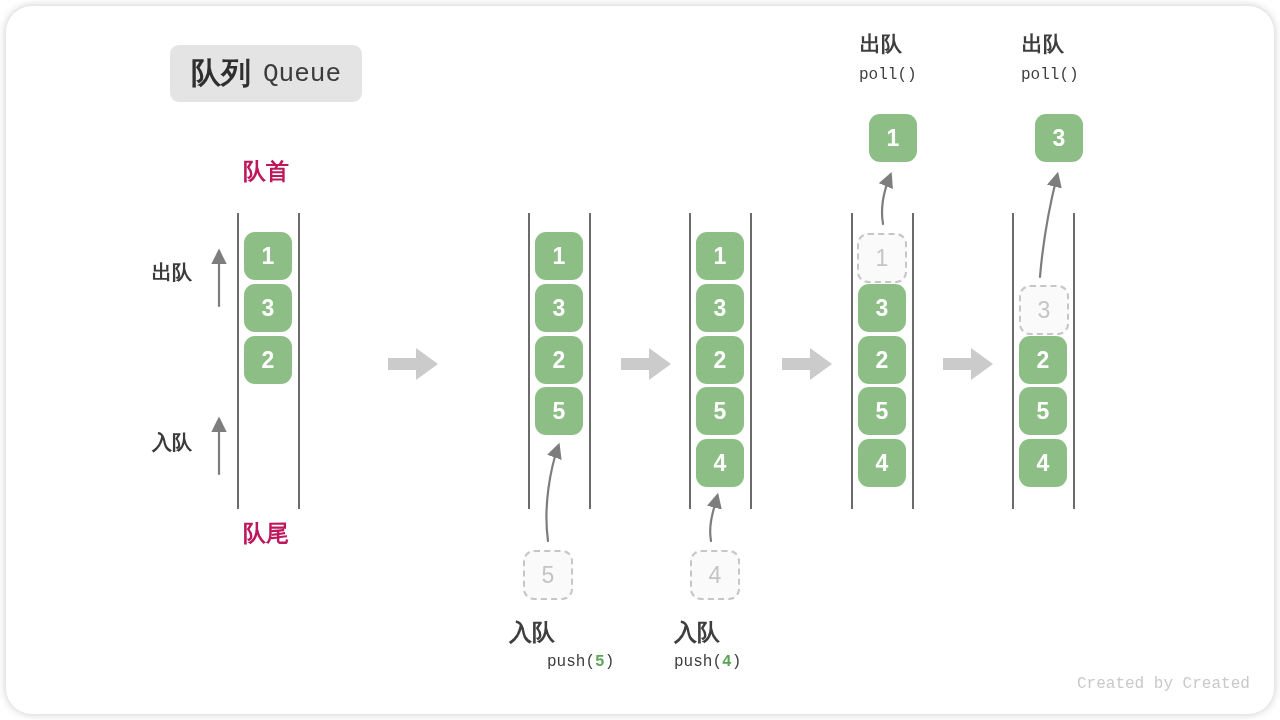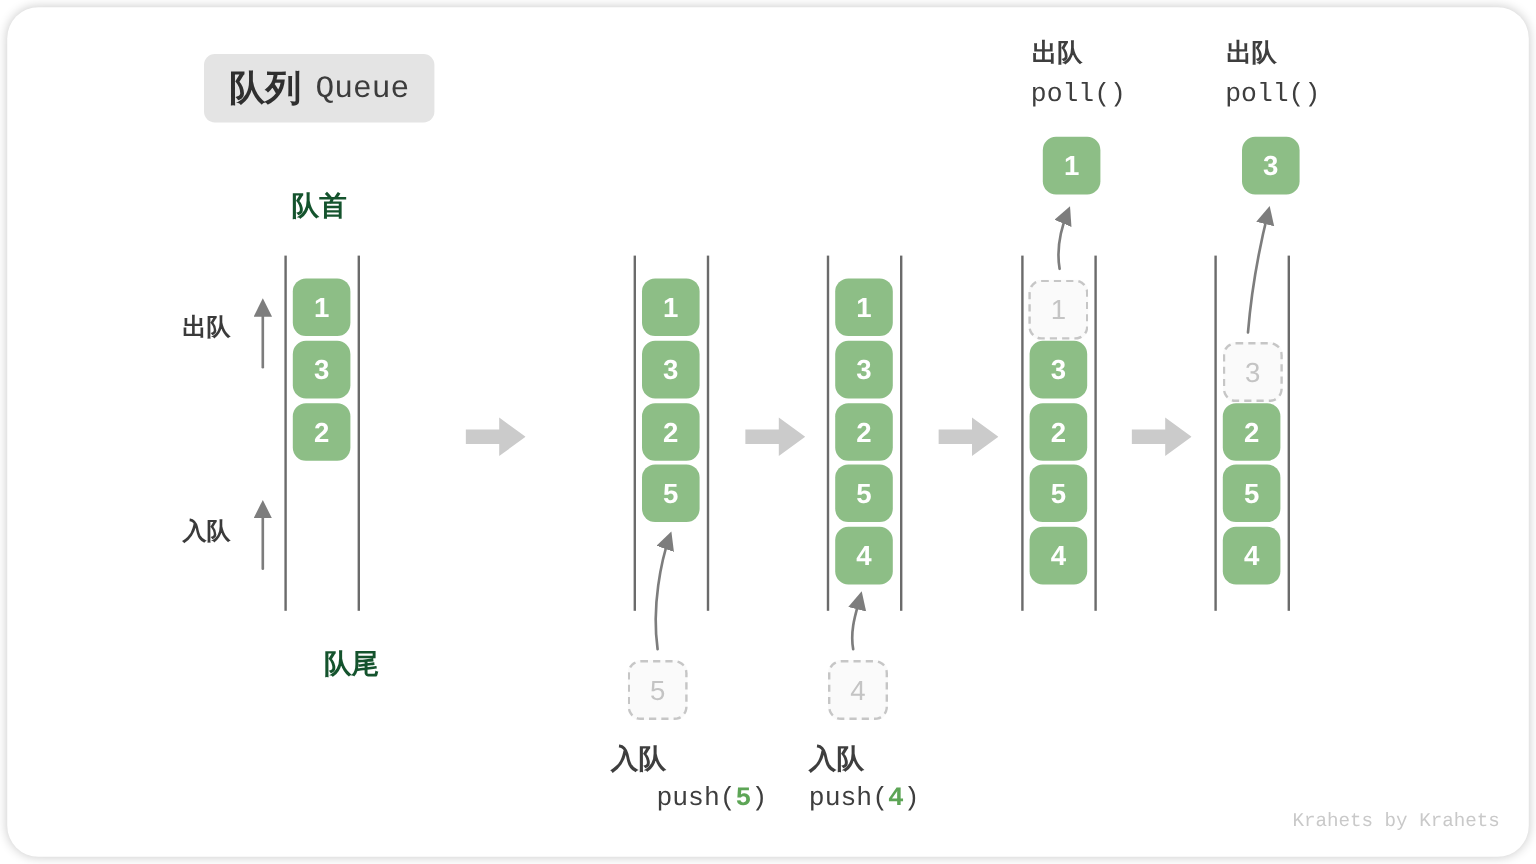--- a/index.html
+++ b/index.html
@@ -9,55 +9,55 @@
         background:#ffffff;border-radius:26px;
         box-shadow:0 0 9px rgba(0,0,0,0.22);}
   .abs{position:absolute;}
   .mono{font-family:Liberation Mono, monospace;}
 
   .title-badge{left:170px;top:45px;width:192px;height:57px;background:#E4E4E4;
         border-radius:9px;display:flex;align-items:center;justify-content:center;gap:12px;}
   .title-zh{font-size:30px;font-weight:700;color:#2F2F2F;}
   .title-en{font-size:26px;color:#3C3C3C;}
 
-  .side-label{font-size:23px;font-weight:700;color:#14532d;}
+  .side-label{font-size:23px;font-weight:700;color:#be185d;}
   .op-side-label{font-size:20px;font-weight:700;color:#3B3B3B;}
 
   .vline{width:1.5px;top:213px;height:296px;background:#6B6B6B;}
 
   .cell{width:48px;height:48px;background:#8DBE86;border-radius:11px;
         display:flex;align-items:center;justify-content:center;
         color:#ffffff;font-size:23px;font-weight:700;}
   .dashed-cell{width:46px;height:46px;border:2px dashed #C6C6C6;border-radius:11px;
         background:#FAFAFA;display:flex;align-items:center;justify-content:center;
         color:#C4C4C4;font-size:23px;font-weight:500;}
 
   .ann-zh{font-size:21px;font-weight:600;color:#3E3E3E;}
-  .ann-code{font-size:22px;font-weight:500;color:#3E3E3E;}
+  .ann-code{font-size:16px;font-weight:500;color:#3E3E3E;}
   .ann-zh-b{font-size:23px;font-weight:600;color:#3E3E3E;}
   .arg-green{color:#5DA556;font-weight:700;}
 
   .block-arrow{top:346px;width:50px;height:36px;}
   .overlay{left:0;top:0;width:1280px;height:720px;pointer-events:none;}
 
   .watermark{left:1077px;top:675px;font-size:16px;color:#C9C9C9;}
 </style>
 </head>
 <body>
 
 <div class="canvas">
   <div class="card"></div>
 
   <div class="abs title-badge">
     <span class="title-zh">队列</span>
     <span class="title-en mono">Queue</span>
   </div>
 
   <div class="abs side-label" style="left:243px;top:156px;">队首</div>
-  <div class="abs side-label" style="left:243px;top:538px;margin-left:27px;">队尾</div>
+  <div class="abs side-label" style="left:243px;top:518px;">队尾</div>
   <div class="abs op-side-label" style="left:152px;top:259px;">出队</div>
   <div class="abs op-side-label" style="left:152px;top:429px;">入队</div>
 
   <div>
     <div class="abs vline" style="left:237px;"></div>
     <div class="abs vline" style="left:298px;"></div>
     <div class="abs cell" style="left:244px;top:232px;">1</div>
     <div class="abs cell" style="left:244px;top:284px;">3</div>
     <div class="abs cell" style="left:244px;top:336px;">2</div>
   </div>
@@ -134,14 +134,14 @@
     <g stroke="#7D7D7D" stroke-width="2.2" fill="none" stroke-linecap="round">
       <path d="M219,306 L219,253" marker-end="url(#ah)"></path>
       <path d="M219,474 L219,421" marker-end="url(#ah)"></path>
       <path d="M548,541 C543,505 551,467 558,447" marker-end="url(#ah)"></path>
       <path d="M711,541 C708,524 714,509 717,497" marker-end="url(#ah)"></path>
       <path d="M883,224 C880,206 885,188 890,176" marker-end="url(#ah)"></path>
       <path d="M1040,277 C1043,240 1050,204 1057,176" marker-end="url(#ah)"></path>
     </g>
   </svg>
 
-  <div class="abs watermark mono">Krahets by Krahets</div>
+  <div class="abs watermark mono">Created by Created</div>
 </div>
 
 </body></html>

